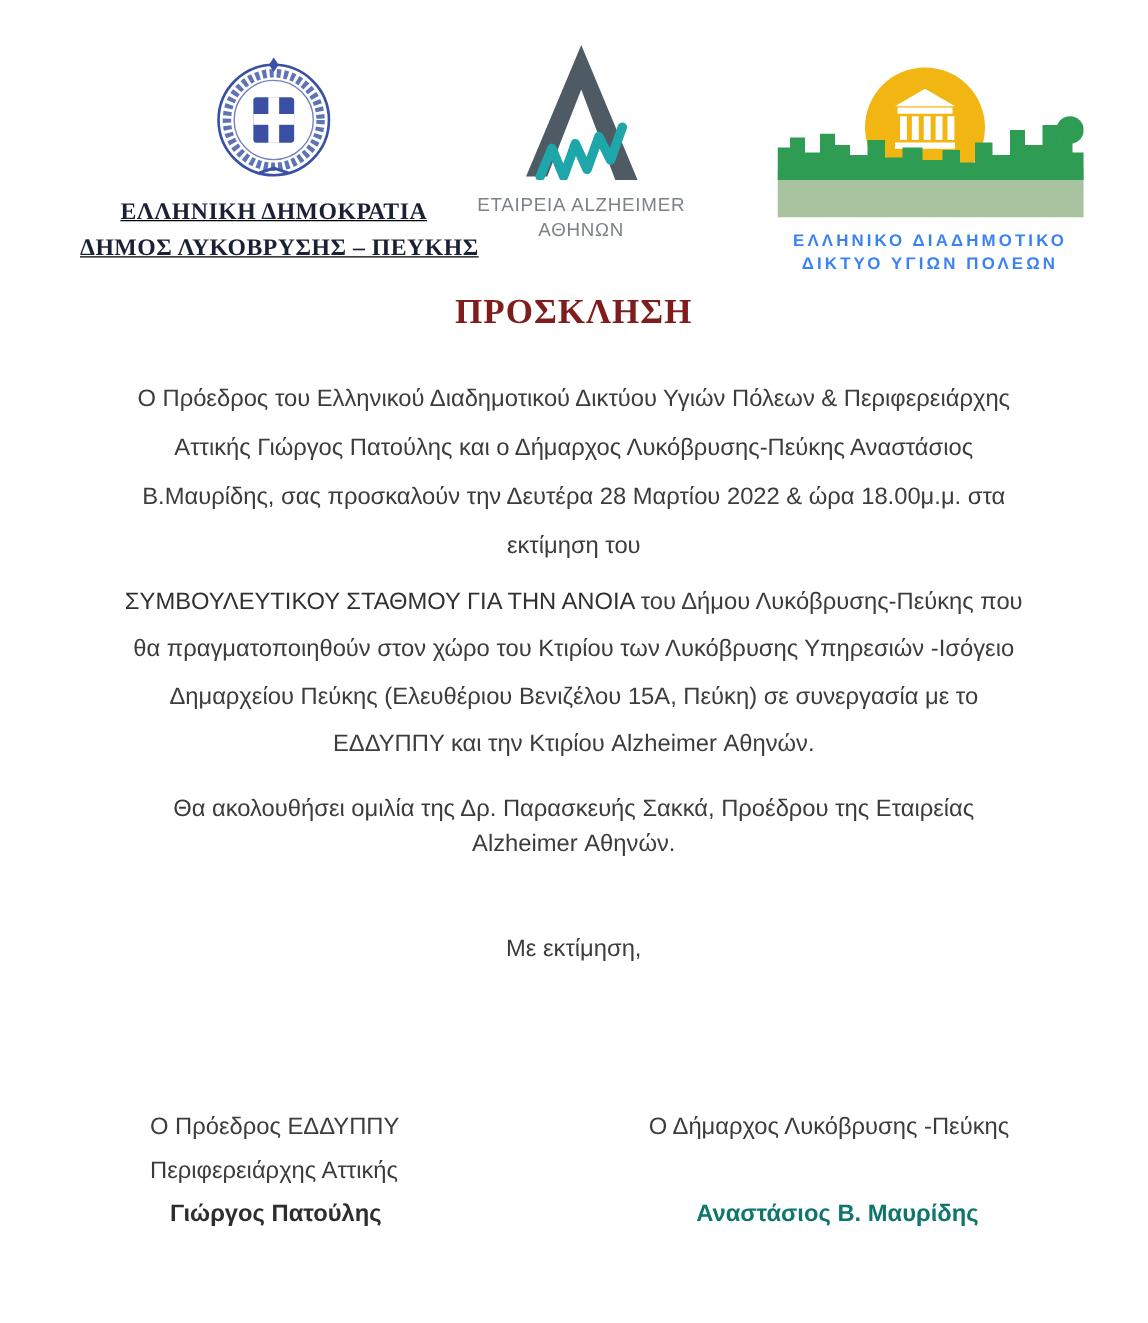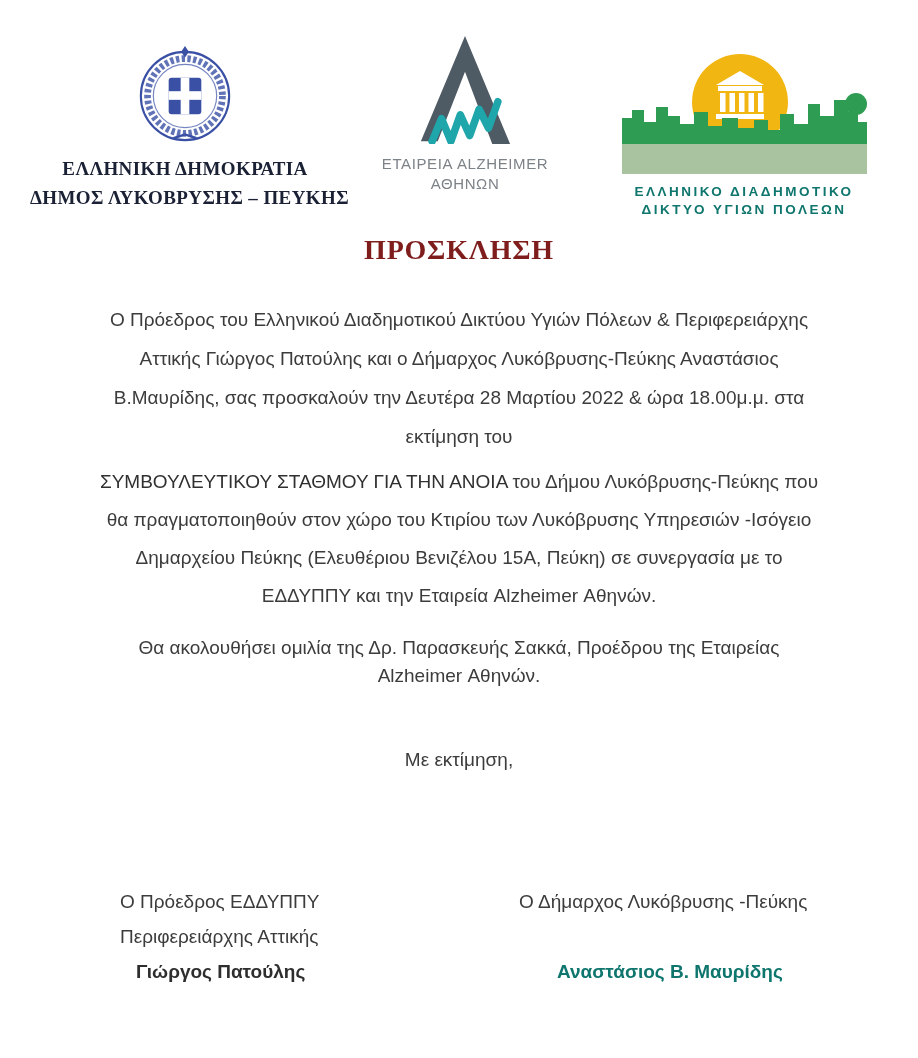--- a/index.html
+++ b/index.html
@@ -9,22 +9,23 @@
     position: relative;
     width: 918px;
     height: 1058px;
     margin: 0 auto;
     background: #ffffff;
     overflow: hidden;
   }
 
   
   .logo-left {
-    position: absolute; left: 30px; top: 46px; width: 310px;
+    position: absolute; left: 64px; top: 46px; width: 310px;
     text-align: center;
+    text-decoration: underline;
   }
   .logo-left .org-text {
     margin-top: 8px;
     font-family: "Liberation Serif", serif;
     font-weight: 600;
     font-size: 19px;
     line-height: 21px;
     color: #1b2135;
     letter-spacing: 0.4px;
     white-space: nowrap;
@@ -44,21 +45,21 @@
   .logo-right {
     position: absolute; left: 620px; top: 52px; width: 248px;
     text-align: center;
   }
   .logo-right .net-text {
     margin-top: 5px;
     font-size: 13.5px;
     line-height: 18px;
     font-weight: bold;
     letter-spacing: 2.5px;
-    color: #0f766e;
+    color: #3b82f6;
     white-space: nowrap;
   }
 
   
   .title {
     position: absolute; left: 0; top: 234px; width: 100%;
     text-align: center;
     font-family: "Liberation Serif", serif;
     font-weight: bold;
     font-size: 28px;
@@ -151,21 +152,21 @@
     <div class="line">Ο Πρόεδρος του Ελληνικού Διαδημοτικού Δικτύου Υγιών Πόλεων &amp; Περιφερειάρχης</div>
     <div class="line">Αττικής Γιώργος Πατούλης και ο Δήμαρχος Λυκόβρυσης-Πεύκης Αναστάσιος</div>
     <div class="line">Β.Μαυρίδης, σας προσκαλούν την Δευτέρα 28 Μαρτίου 2022 &amp; ώρα 18.00μ.μ. στα</div>
     <div class="line">εκτίμηση του</div>
   </div>
 
   <div class="para p2">
     <div class="line"><span class="bold">ΣΥΜΒΟΥΛΕΥΤΙΚΟΥ ΣΤΑΘΜΟΥ ΓΙΑ ΤΗΝ ΑΝΟΙΑ</span><span> του Δήμου Λυκόβρυσης-Πεύκης που</span></div>
     <div class="line">θα πραγματοποιηθούν στον χώρο του Κτιρίου των Λυκόβρυσης Υπηρεσιών -Ισόγειο</div>
     <div class="line">Δημαρχείου Πεύκης (Ελευθέριου Βενιζέλου 15Α, Πεύκη) σε συνεργασία με το</div>
-    <div class="line">ΕΔΔΥΠΠΥ και την Εταιρεία Alzheimer Αθηνών.</div>
+    <div class="line">ΕΔΔΥΠΠΥ και την Κτιρίου Alzheimer Αθηνών.</div>
   </div>
 
   <div class="para p3">
     <div class="line">Θα ακολουθήσει ομιλία της Δρ. Παρασκευής Σακκά, Προέδρου της Εταιρείας</div>
     <div class="line">Alzheimer Αθηνών.</div>
   </div>
 
   <div class="closing">Με εκτίμηση,</div>
 
   <div class="sig sig-left">

